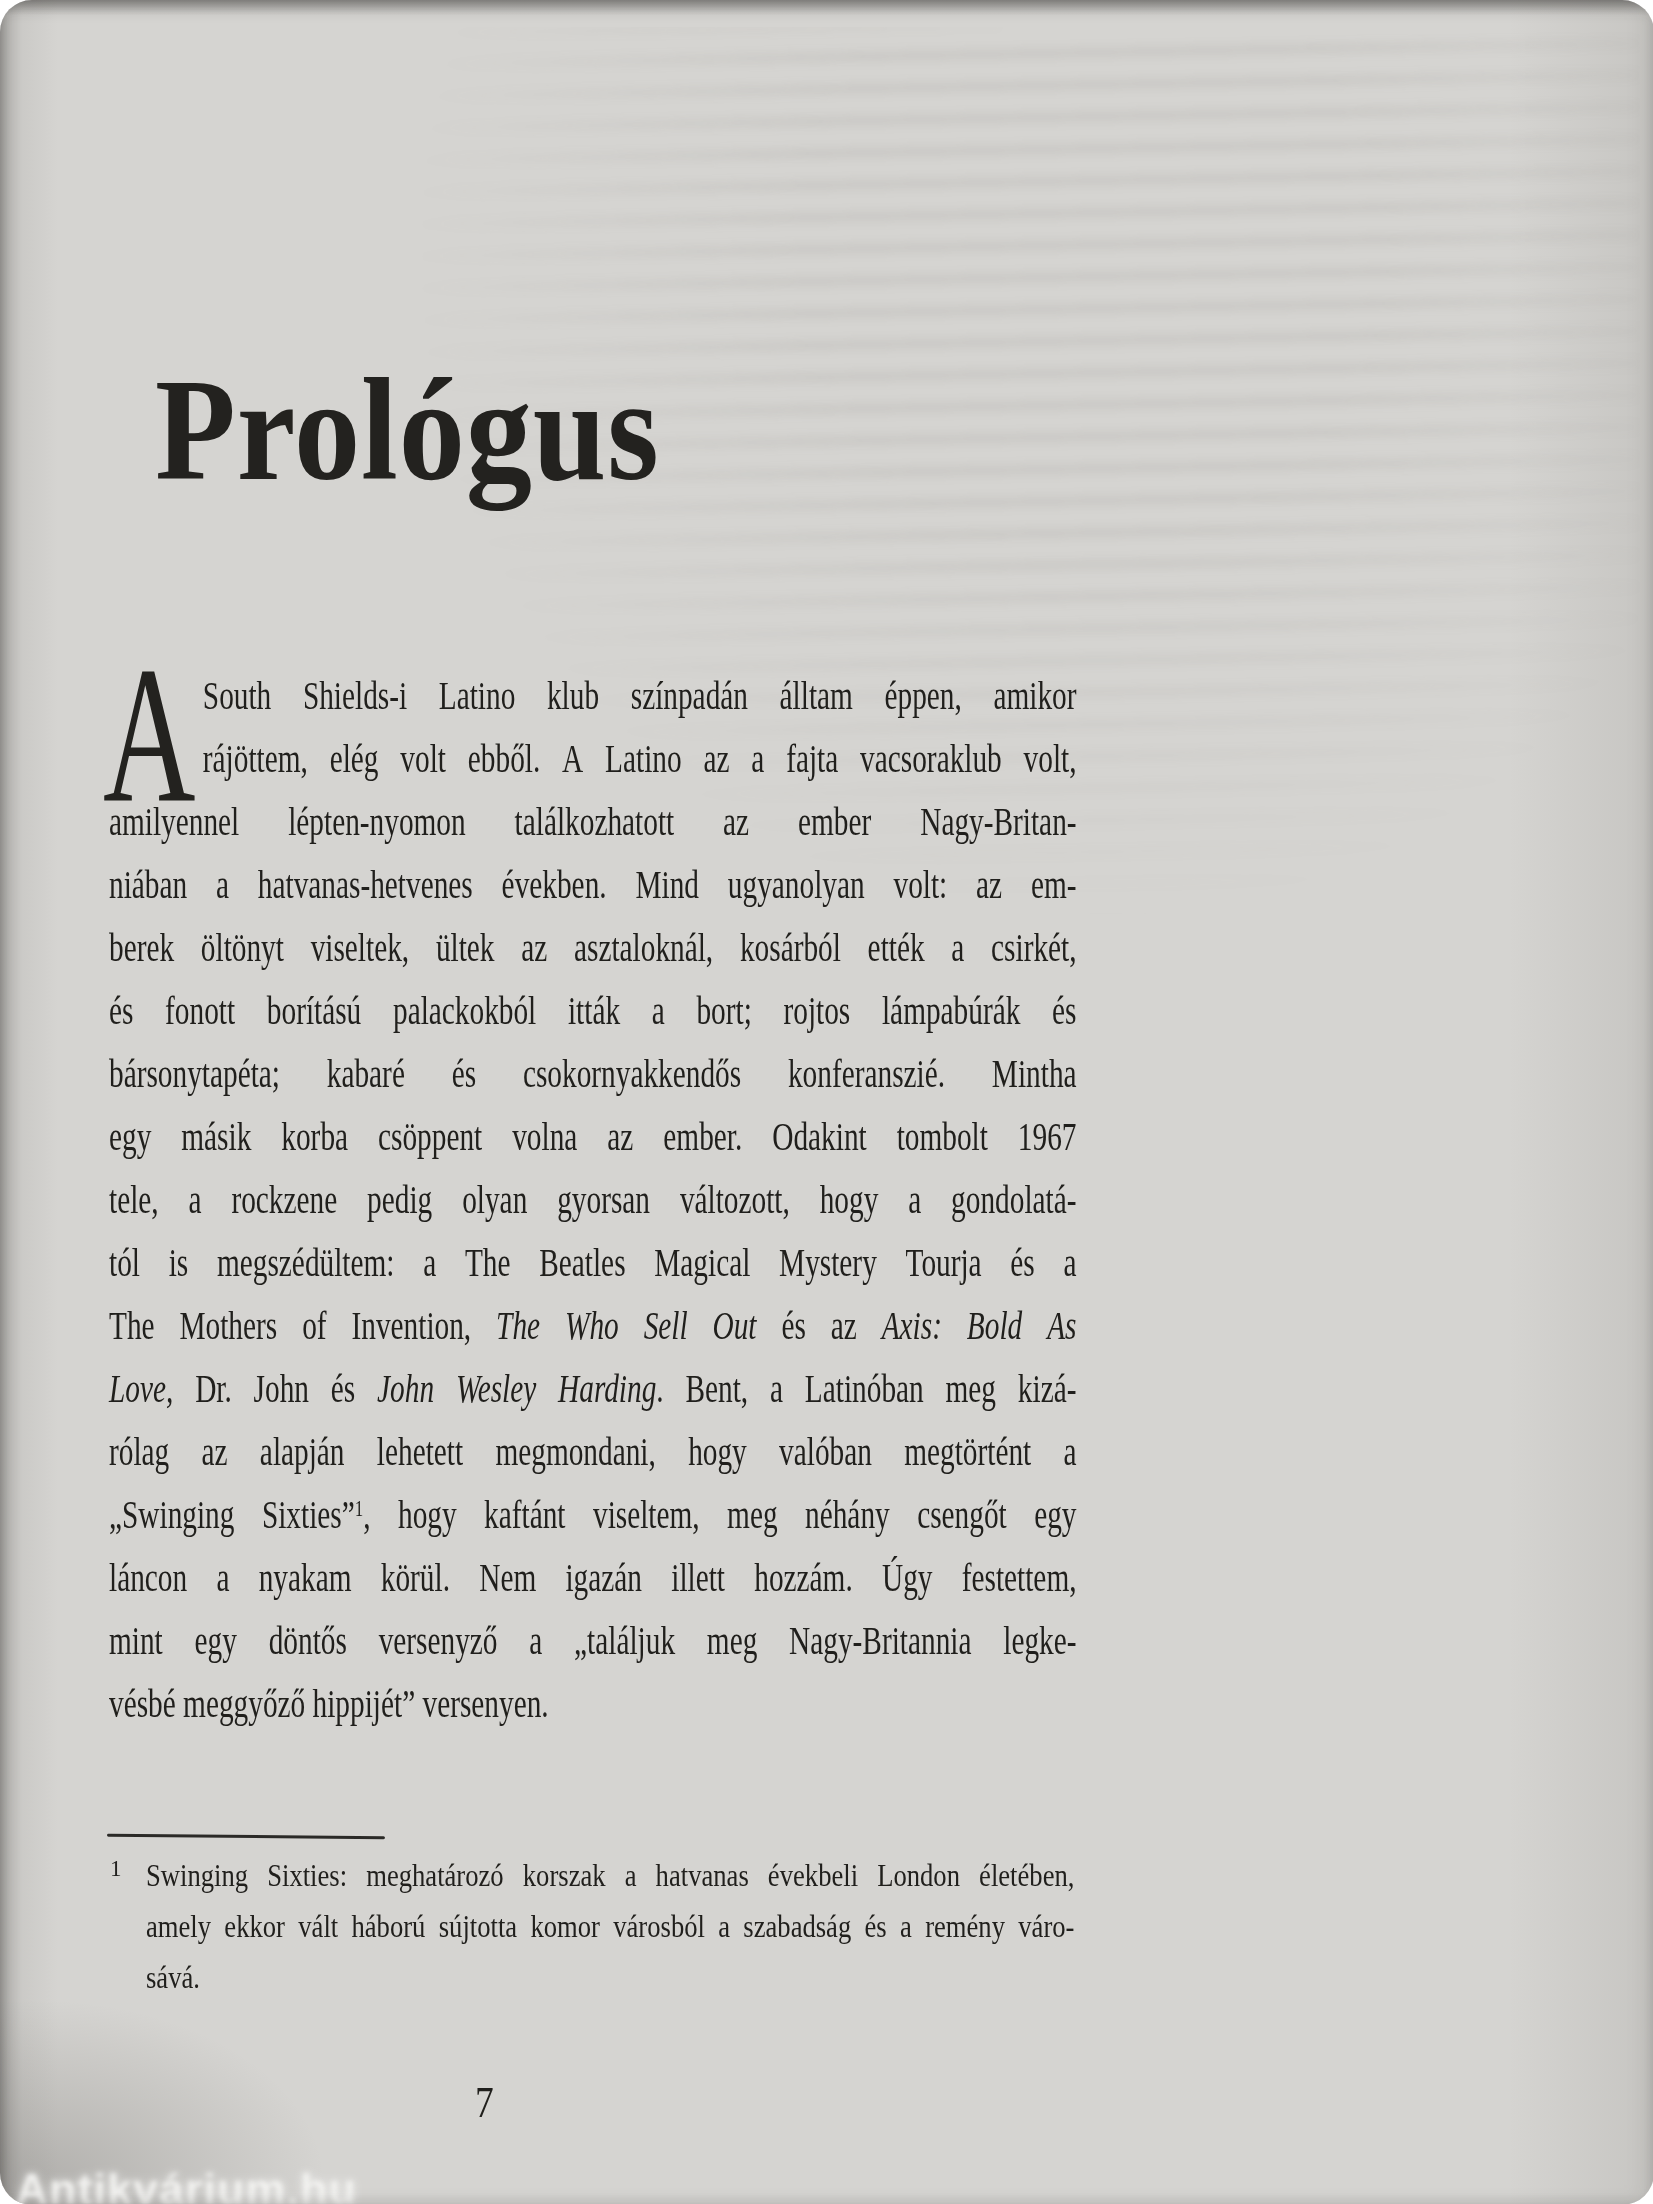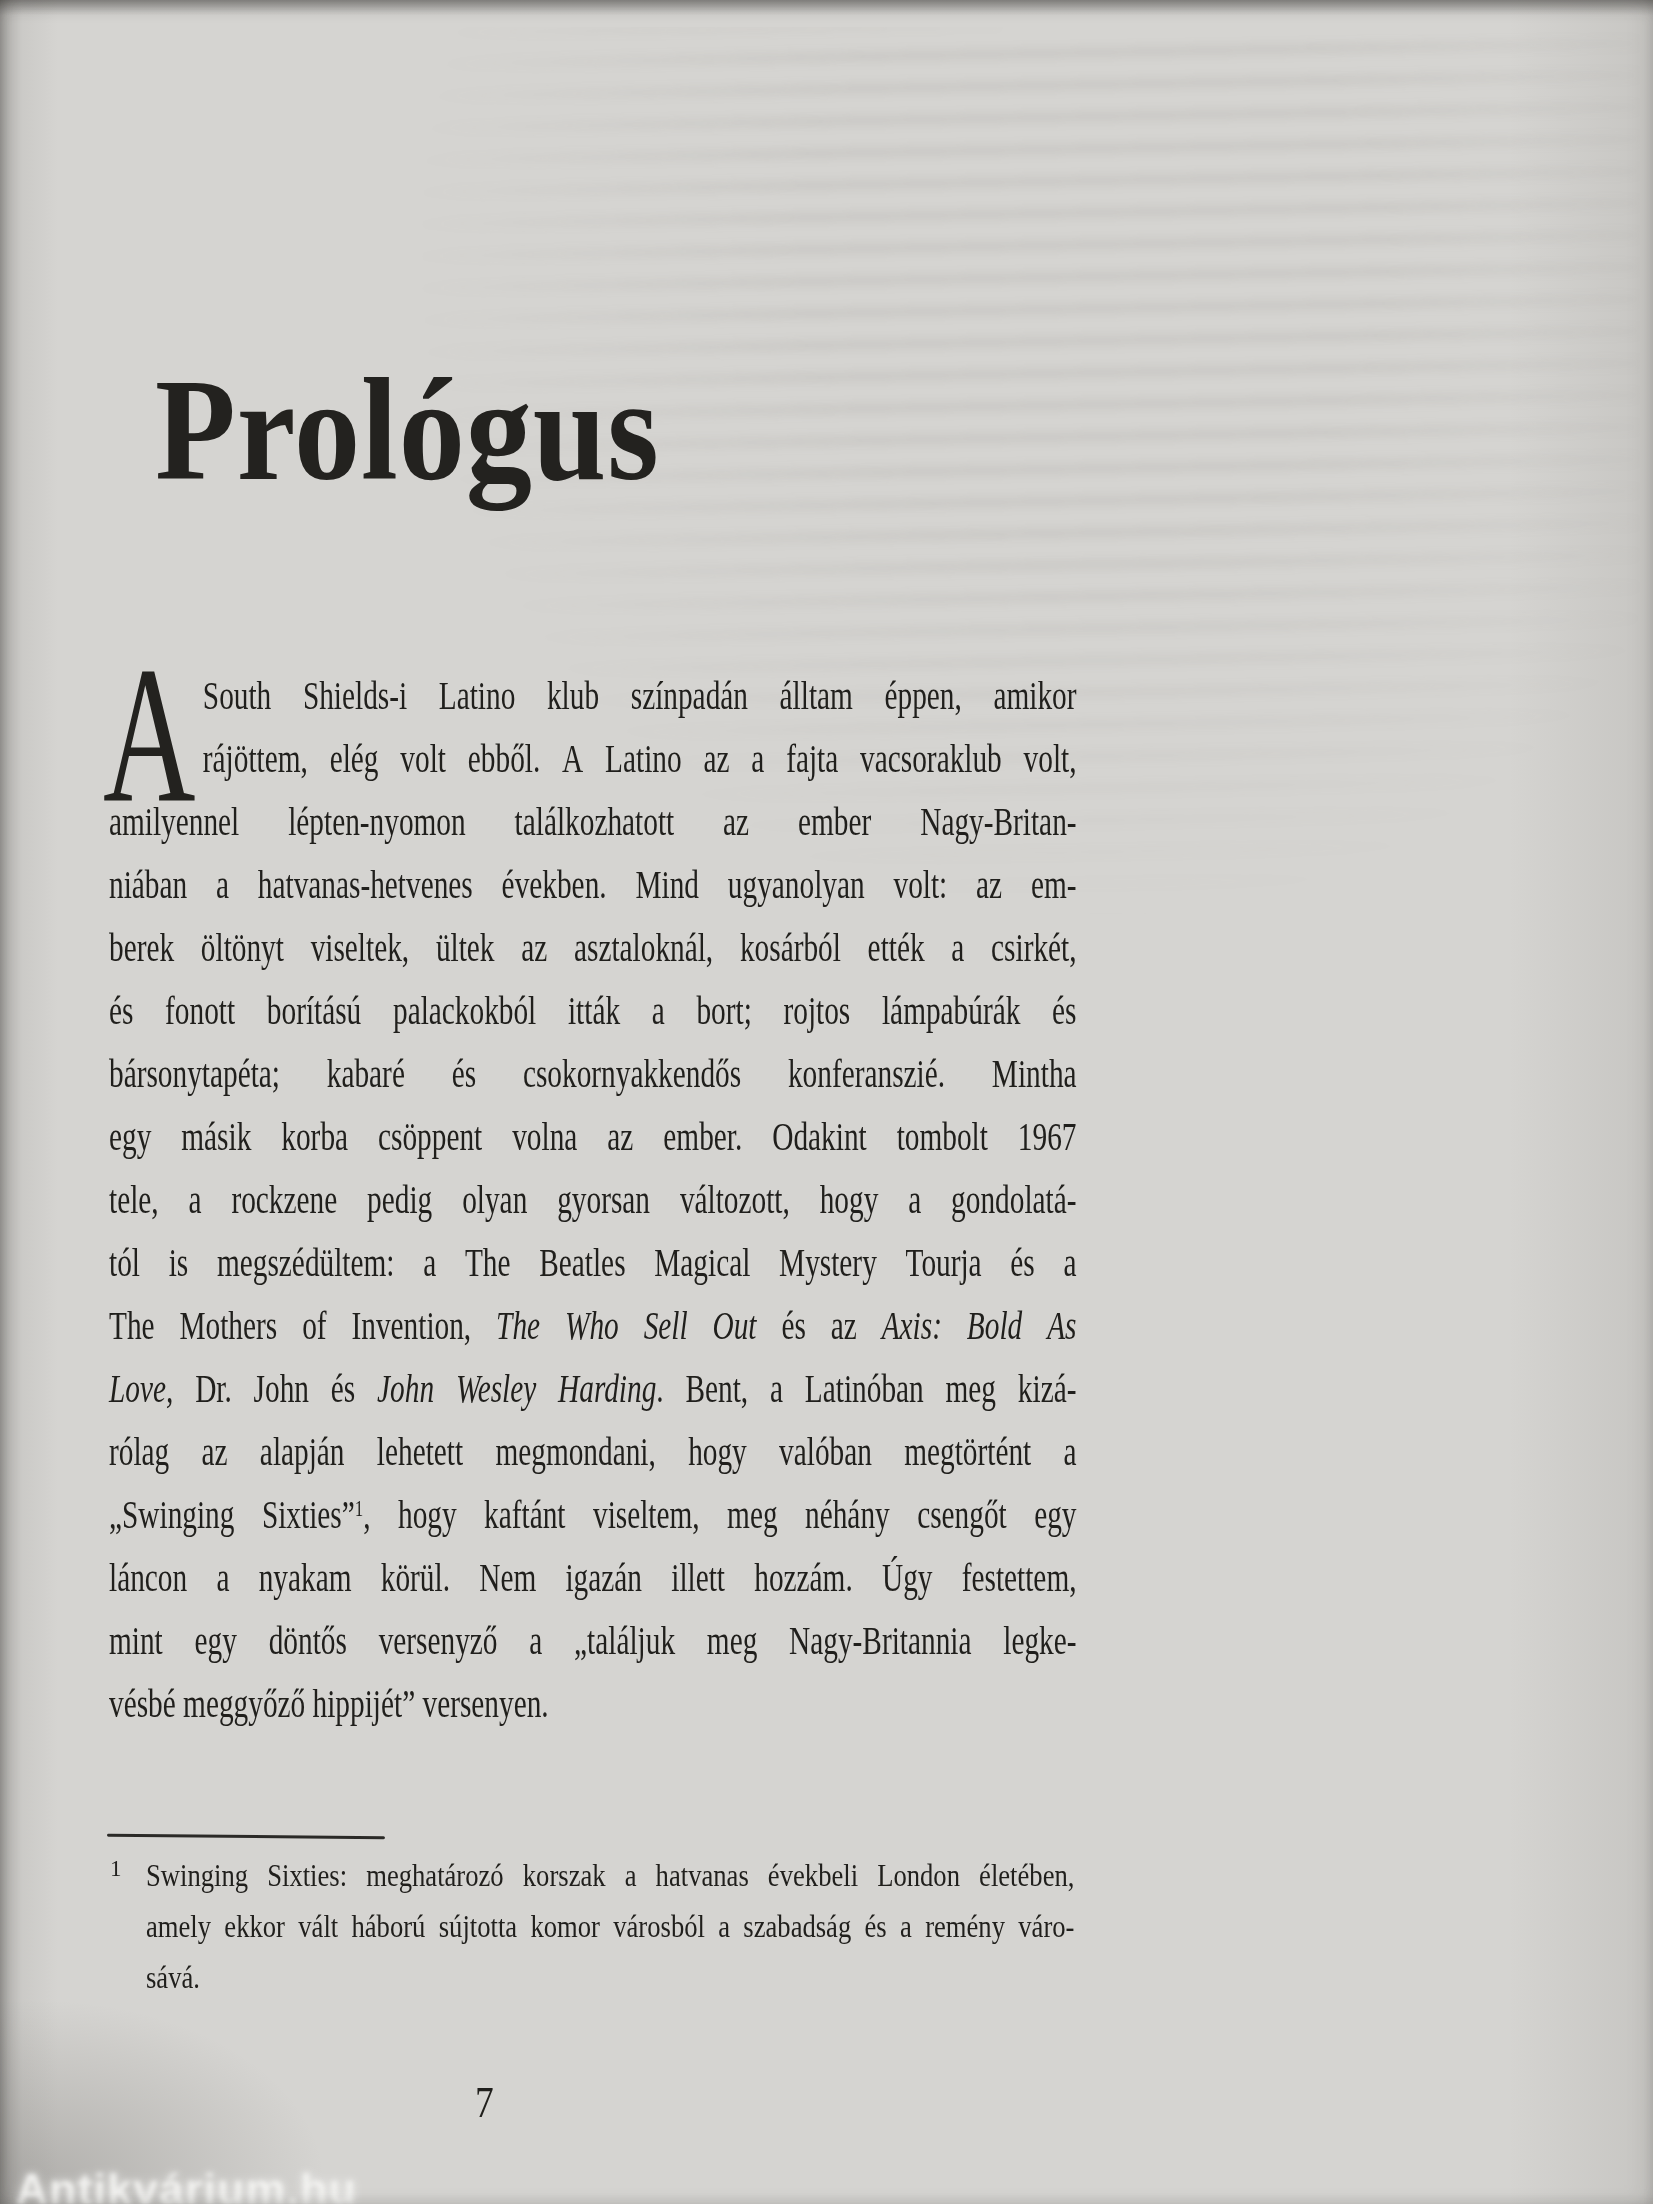--- a/index.html
+++ b/index.html
@@ -6,20 +6,21 @@
   .page {
     position:relative; width:1654px; height:2205px; overflow:hidden;
     background:
       radial-gradient(ellipse 417px 262px at 2% 99%, rgba(95,92,88,0.30), rgba(95,92,88,0) 70%),
       linear-gradient(to right, rgba(70,68,64,0.22) 0px, rgba(70,68,64,0.07) 21.3px, rgba(70,68,64,0) 58px),
       linear-gradient(to bottom, rgba(70,68,64,0.30) 0px, rgba(70,68,64,0) 15.5px),
       linear-gradient(to left, rgba(100,97,92,0.13) 0px, rgba(100,97,92,0) 146px),
       #d5d4d1;
     font-family:"Liberation Serif", serif;
     color:#201f1c;
+    border-radius:32px;
   }
   .page::after {
     content:""; position:absolute; inset:0; pointer-events:none;
     box-shadow:
       inset 0 13.6px 19.4px -11.6px rgba(40,38,35,0.45),
       inset 11.6px 0 21.3px -13.6px rgba(40,38,35,0.45),
       inset -9.7px 0 33px -19.4px rgba(40,38,35,0.35),
       inset 0 -7.8px 21.3px -15.5px rgba(40,38,35,0.25);
   }
   .ghost {

